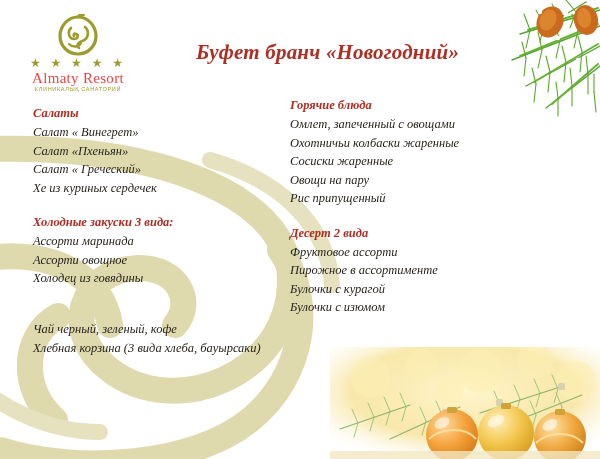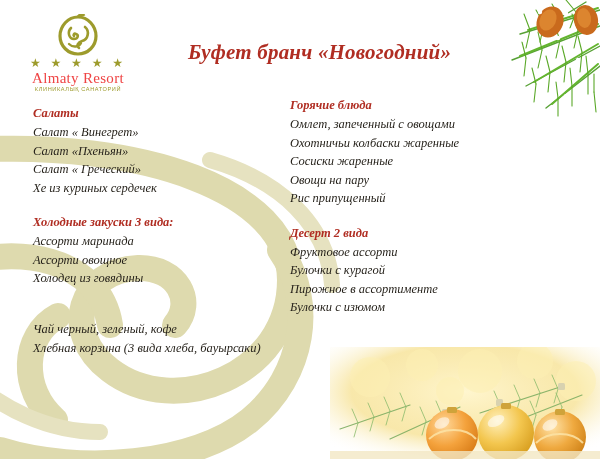--- a/index.html
+++ b/index.html
@@ -70,21 +70,21 @@
     font-family:"Liberation Sans", sans-serif;
     font-size:5.5px;
     letter-spacing:0.6px;
     line-height:7px;
     transform:scaleX(1.02);
   }
 
   
   .title{
     position:absolute;
-    left:188px; top:40px;
+    left:196px; top:40px;
     z-index:3;
     color:#b02d22;
     font-family:"Liberation Serif", serif;
     font-style:italic;
     font-weight:bold;
     font-size:21px;
     letter-spacing:0.2px;
     white-space:nowrap;
   }
 
@@ -348,19 +348,19 @@
       <div class="item">Омлет,  запеченный с овощами</div>
       <div class="item">Охотничьи колбаски жаренные</div>
       <div class="item">Сосиски жаренные</div>
       <div class="item">Овощи на пару</div>
       <div class="item">Рис припущенный</div>
     </div>
 
     <div class="section">
       <div class="sec-title">Десерт 2 вида</div>
       <div class="item">Фруктовое ассорти</div>
+      <div class="item">Пирожное в ассортименте</div>
       <div class="item">Булочки с курагой</div>
-      <div class="item">Пирожное в ассортименте</div>
       <div class="item">Булочки с изюмом</div>
     </div>
   </div>
 
 </div>
 
 </body></html>

